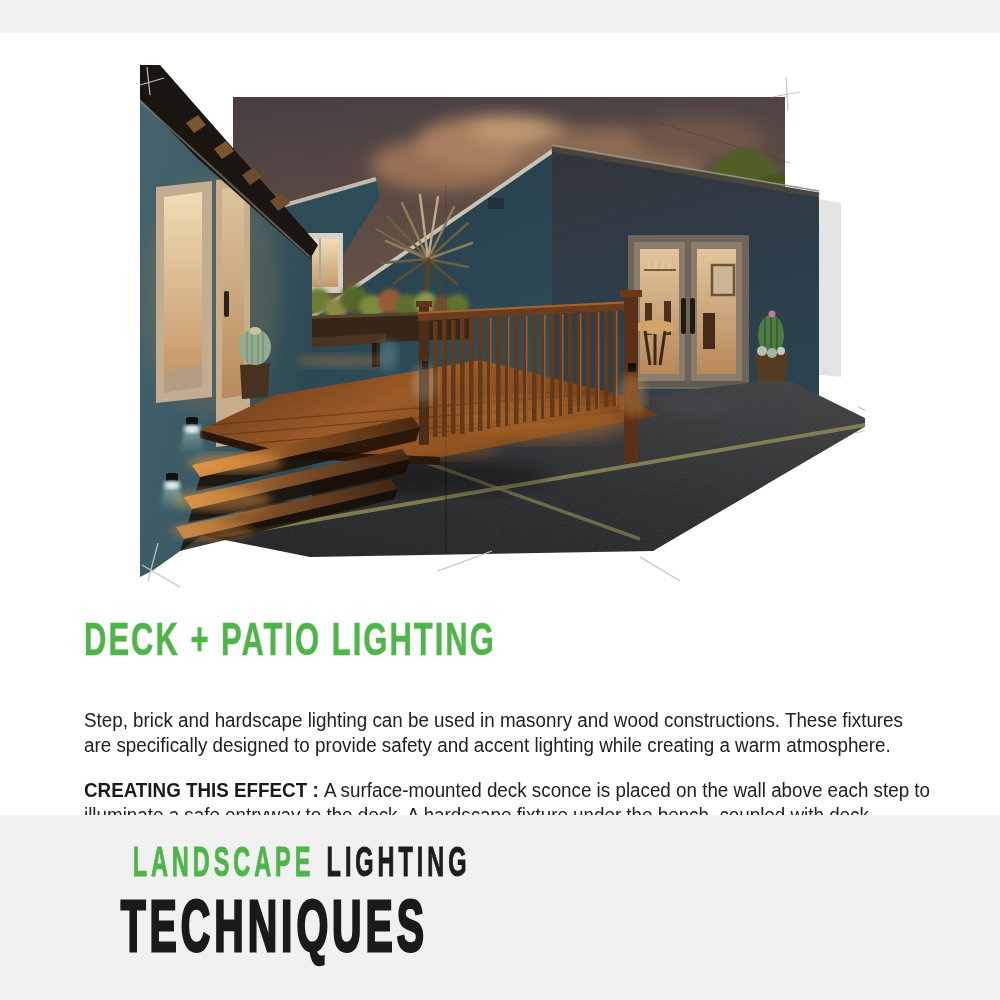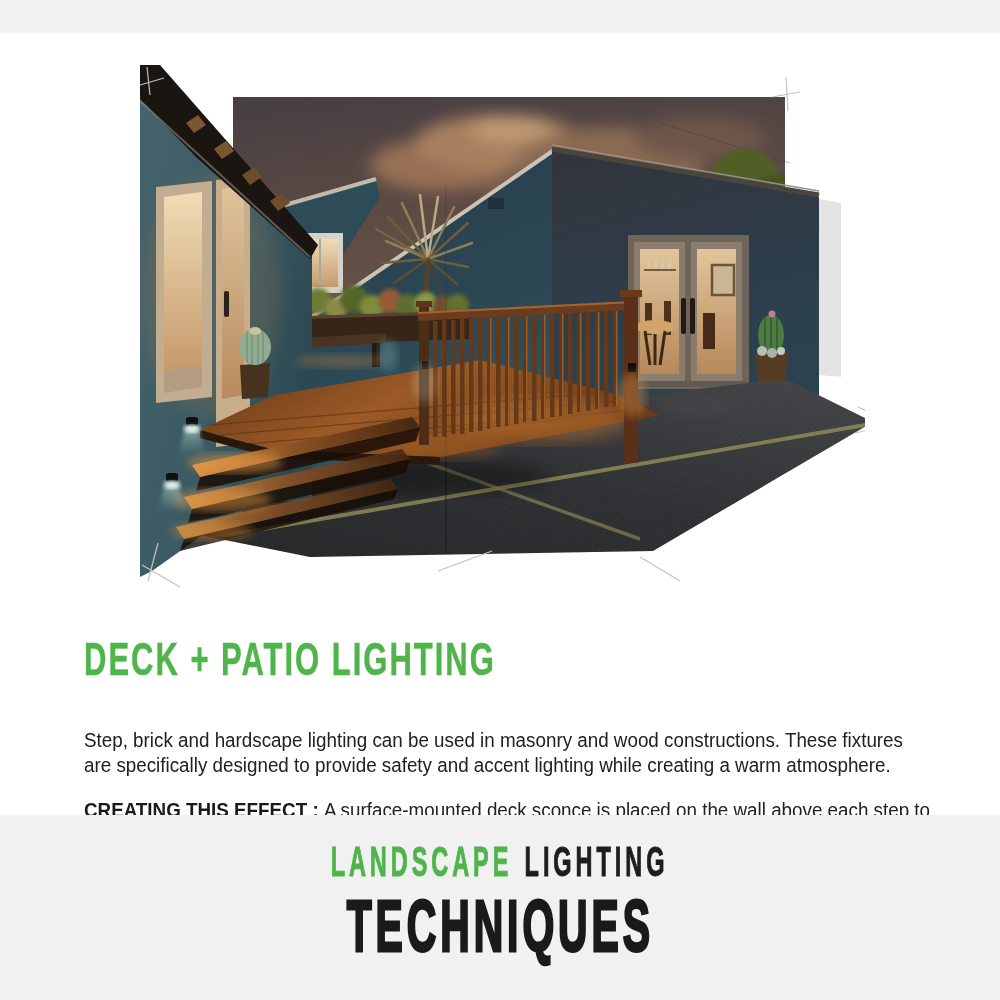--- a/index.html
+++ b/index.html
@@ -8,39 +8,39 @@
     background:#ffffff;font-family:"Liberation Sans",sans-serif;
   }
   .topbar{
     position:absolute;left:0;top:0;width:1000px;height:33px;background:#f1f1f1;
   }
   .scene{
     position:absolute;left:140px;top:65px;width:725px;height:537px;
   }
   .scene svg{display:block;width:100%;height:100%;}
   .content{
-    position:absolute;left:84px;top:604px;width:900px;
+    position:absolute;left:84px;top:584px;width:900px;
   }
   .headline{
     display:inline-block;color:#4fb54b;font-size:47px;font-weight:bold;
     letter-spacing:3px;white-space:nowrap;
     transform:scaleX(0.66);transform-origin:left top;line-height:1;
     -webkit-text-stroke:0.5px #4fb54b;
   }
   .para{
     width:945px;font-size:20px;line-height:25px;color:#212121;
     white-space:pre-line;transform:scaleX(0.94);transform-origin:left top;
     letter-spacing:0;
   }
   .para-intro{margin-top:14px;}
   .para-effect{margin-top:13px;}
   .para strong{font-weight:bold;color:#1a1a1a;}
   .footer{
     position:absolute;left:0;top:815px;width:1000px;height:185px;background:#f1f1f1;
-    display:flex;flex-direction:column;align-items:center;
+    display:flex;flex-direction:column;align-items:flex-start;
   }
   .brand-line1{
     margin-top:26px;display:flex;white-space:nowrap;
     transform:scaleX(0.56);transform-origin:center top;
     font-size:42px;font-weight:bold;letter-spacing:7px;line-height:1;
   }
   .brand-line1 .green{color:#4fb54b;-webkit-text-stroke:1px #4fb54b;margin-right:22px;}
   .brand-line1 .dark{color:#1d1d1b;-webkit-text-stroke:1px #1d1d1b;}
   .brand-line2{
     margin-top:6px;white-space:nowrap;

